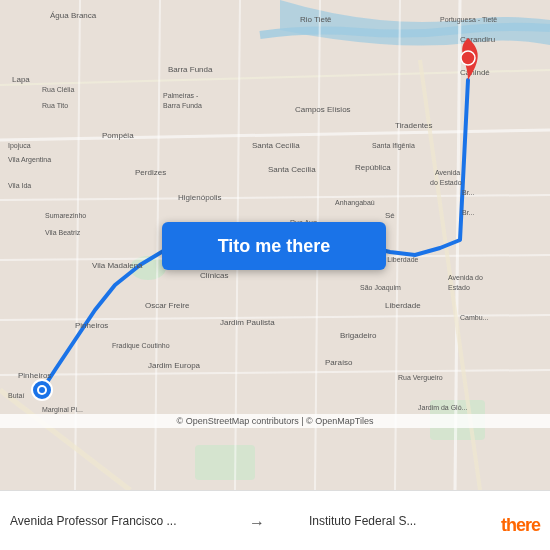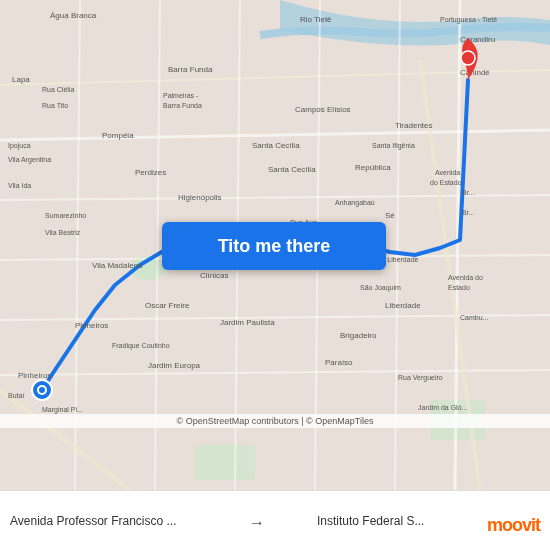--- a/index.html
+++ b/index.html
@@ -53,21 +53,21 @@
       align-items: center;
       padding: 0 10px;
       border-top: 1px solid #ddd;
       position: relative;
     }
 
     .route-info {
       display: flex;
       align-items: center;
       width: 100%;
-      gap: 16px;
+      gap: 8px;
     }
 
     .route-from {
       font-size: 12px;
       color: #333;
       flex: 1;
       white-space: nowrap;
       overflow: hidden;
       text-overflow: ellipsis;
     }
@@ -233,15 +233,15 @@
   </div>
 </div>
 
 <div id="bottom-bar">
   <div class="route-info">
     <span class="route-from">Avenida Professor Francisco ...</span>
     <span class="arrow-icon">→</span>
     <span class="route-to">Instituto Federal S...</span>
   </div>
   <div class="moovit-logo">
-    <span>moovit</span>
+    <span>there</span>
   </div>
 </div>
 
 </body></html>

